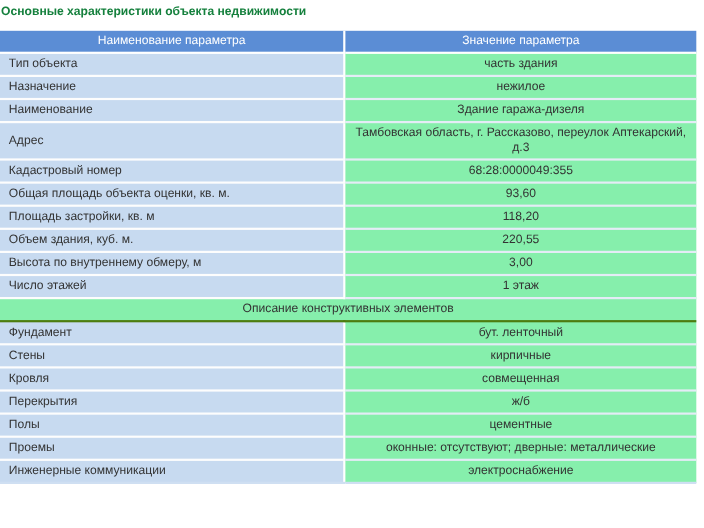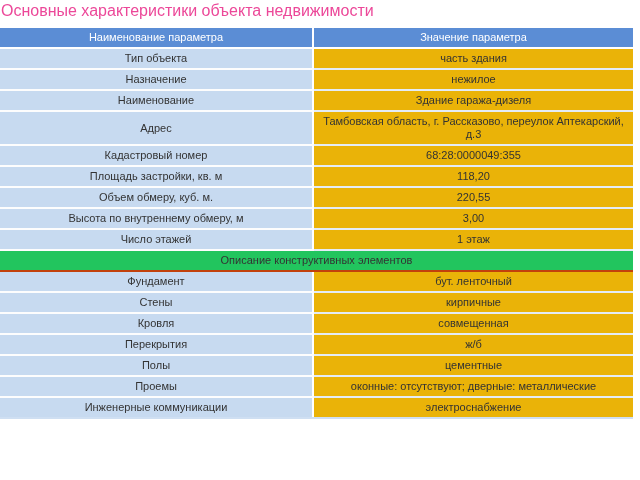--- a/index.html
+++ b/index.html
@@ -5,69 +5,68 @@
   html, body {
     margin: 0;
     padding: 0;
     background: #ffffff;
     width: 640px;
     height: 480px;
     font-family: "Liberation Sans", sans-serif;
     overflow: hidden;
   }
   .page-title {
-    font-size: 16px;
-    font-weight: normal;
-    color: #ec4899;
+    font-size: 11px;
+    font-weight: bold;
+    color: #15803d;
     margin: 0;
     padding: 4px 0 0 1px;
     line-height: 14px;
   }
   table.props {
     border-collapse: collapse;
     table-layout: fixed;
     width: 633px;
     margin-top: 10px;
     font-size: 11px;
     color: #333333;
   }
   table.props th,
   table.props td {
     line-height: 13px;
     padding: 3px 8px;
     vertical-align: middle;
     word-wrap: break-word;
-    text-align: center;
   }
   table.props th {
     background: #5B8DD5;
     color: #ffffff;
     font-weight: normal;
     text-align: center;
     border-bottom: 2px solid #ffffff;
   }
   table.props th.col-name {
     width: 296px;
     border-right: 2px solid #ffffff;
   }
   td.label-cell {
     background: #C7DAF0;
     text-align: left;
     border-bottom: 2px solid #fdfdfd;
     border-right: 2px solid #ffffff;
   }
   td.value-cell {
-    background: #eab308;
+    background: #86efac;
     text-align: center;
     border-bottom: 2px solid #E4ECF6;
   }
   td.section-cell {
-    background: #22c55e;
+    background: #86efac;
     text-align: center;
-    border-bottom: 2px solid #c2410c;
+    border-bottom: 2px solid #4d7c0f;
   }
   tr.last-row td {
     border-bottom: 2px solid #CFDFF2;
   }
 </style>
 </head>
 <body>
 
 <h1 class="page-title">Основные характеристики объекта недвижимости</h1>
 
@@ -93,25 +92,29 @@
       </tr>
       <tr>
         <td class="label-cell">Адрес</td>
         <td class="value-cell">Тамбовская область, г. Рассказово, переулок Аптекарский, д.3</td>
       </tr>
       <tr>
         <td class="label-cell">Кадастровый номер</td>
         <td class="value-cell">68:28:0000049:355</td>
       </tr>
       <tr>
+        <td class="label-cell">Общая площадь объекта оценки, кв. м.</td>
+        <td class="value-cell">93,60</td>
+      </tr>
+      <tr>
         <td class="label-cell">Площадь застройки, кв. м</td>
         <td class="value-cell">118,20</td>
       </tr>
       <tr>
-        <td class="label-cell">Объем обмеру, куб. м.</td>
+        <td class="label-cell">Объем здания, куб. м.</td>
         <td class="value-cell">220,55</td>
       </tr>
       <tr>
         <td class="label-cell">Высота по внутреннему обмеру, м</td>
         <td class="value-cell">3,00</td>
       </tr>
       <tr>
         <td class="label-cell">Число этажей</td>
         <td class="value-cell">1 этаж</td>
       </tr>

